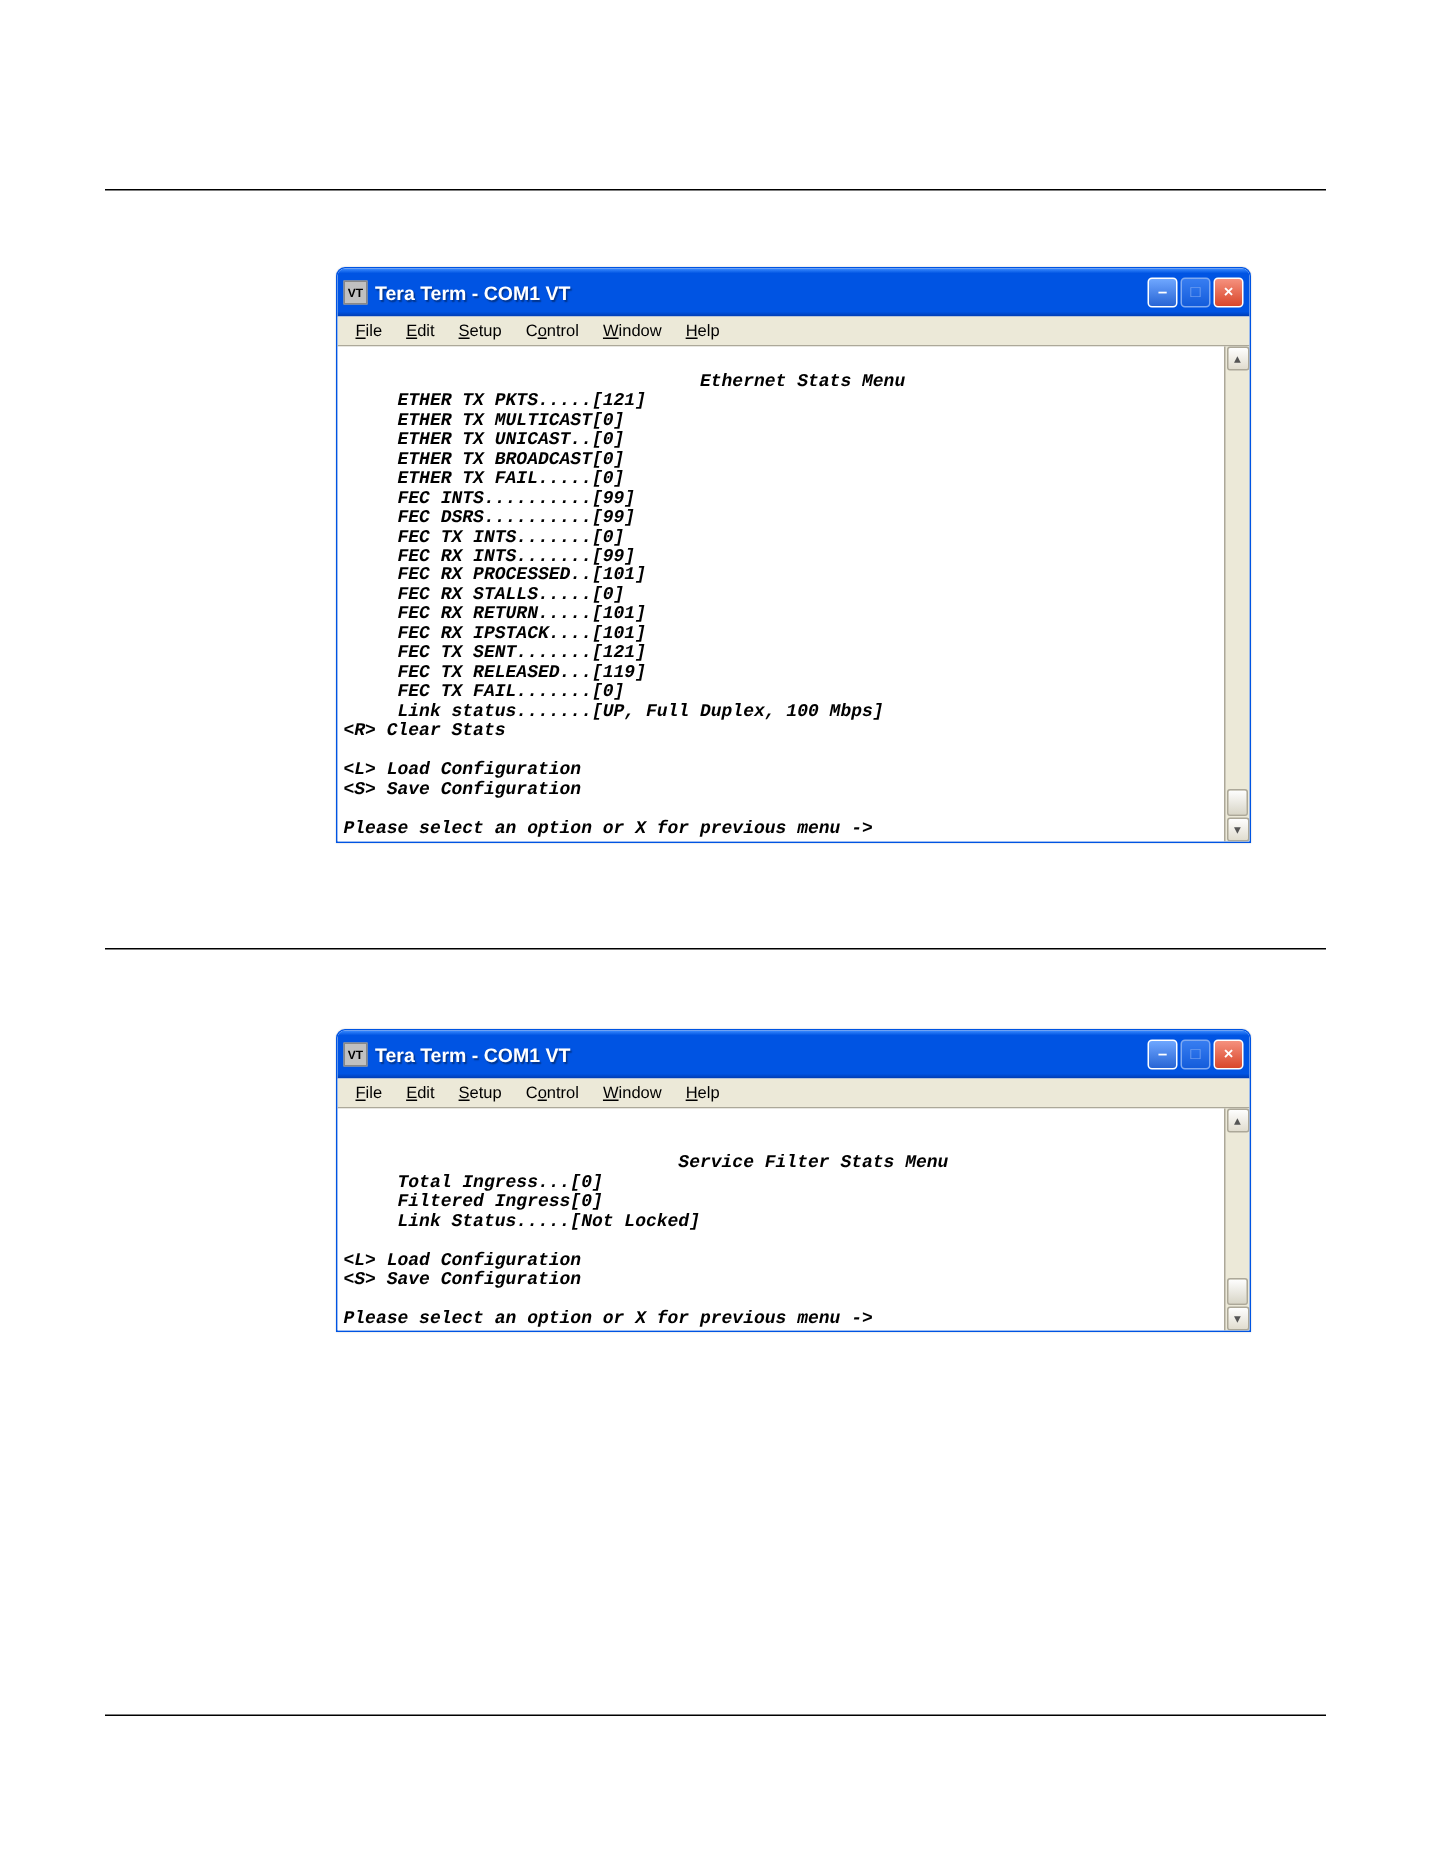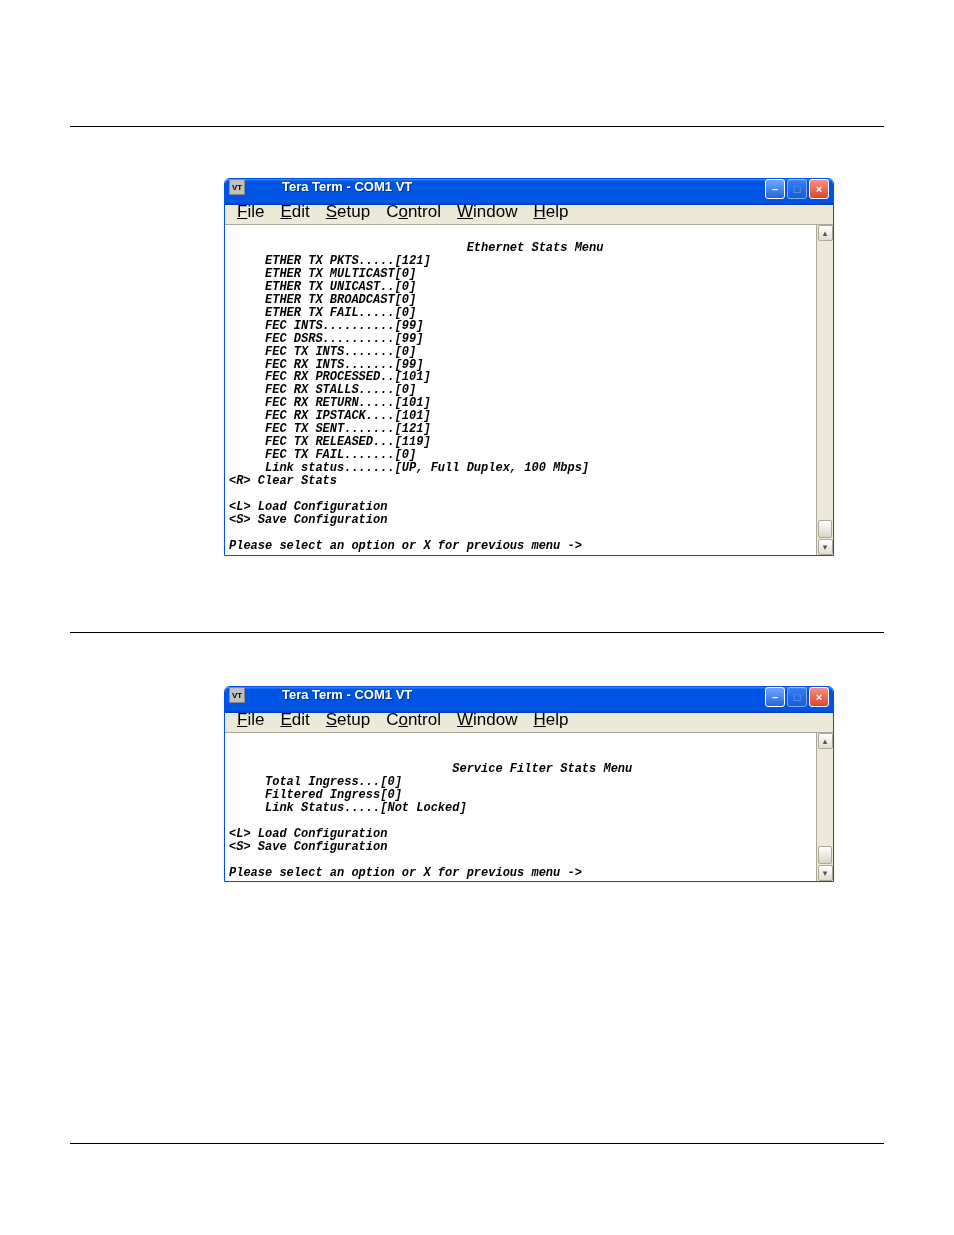--- a/index.html
+++ b/index.html
@@ -17,57 +17,57 @@
       width: 610px;
       border: 1px solid #0054e3;
       border-radius: 6px 6px 0 0;
       overflow: hidden;
       box-shadow: 0 0 1px rgba(0,0,0,0.3);
     }
     .titlebar {
       background: linear-gradient(to bottom, #3b8cff 0%, #0054e3 10%, #0054e3 90%, #003bb0 100%);
       height: 26px;
       display: flex;
-      align-items: flex-start;
-      padding: 0 4px;
+      align-items: center;
+      padding: 16px 4px;
       color: #fff;
       font-weight: bold;
       font-size: 13px;
     }
     .titlebar .app-icon {
       width: 16px; height: 16px;
       background: #c0c0c0;
       border: 1px solid #888;
       margin-right: 5px;
       display: inline-flex;
       align-items: center;
       justify-content: center;
       font-size: 8px;
       color: #000;
     }
-    .titlebar .title-text { flex: 1; text-shadow: 1px 1px 1px rgba(0,0,0,0.4); margin-left: 32px; }
+    .titlebar .title-text { flex: 1; text-shadow: 1px 1px 1px rgba(0,0,0,0.4); }
     .win-btns { display: flex; gap: 2px; }
     .win-btn {
       width: 20px; height: 20px;
       border-radius: 3px;
       border: 1px solid #fff;
       display: flex; align-items: center; justify-content: center;
       font-size: 11px; font-weight: bold;
       color: #fff;
     }
     .win-btn.min { background: linear-gradient(to bottom,#6fa7ff,#2865d5); }
     .win-btn.max { background: linear-gradient(to bottom,#6fa7ff,#2865d5); opacity: 0.5; }
     .win-btn.close { background: linear-gradient(to bottom,#f5917e,#d9472b); }
     .menubar {
       background: #ece9d8;
       height: 20px;
       display: flex;
-      align-items: flex-end;
+      align-items: center;
       padding: 0 4px;
-      font-size: 17px;
+      font-size: 11px;
       border-bottom: 1px solid #aca899;
     }
     .menubar .menu-item { padding: 2px 8px; cursor: default; }
     .menubar .menu-item .u { text-decoration: underline; }
     .terminal {
       background: #fff;
       font-family: "Courier New", monospace;
       font-size: 12px;
       font-weight: bold;
       line-height: 1.08;

